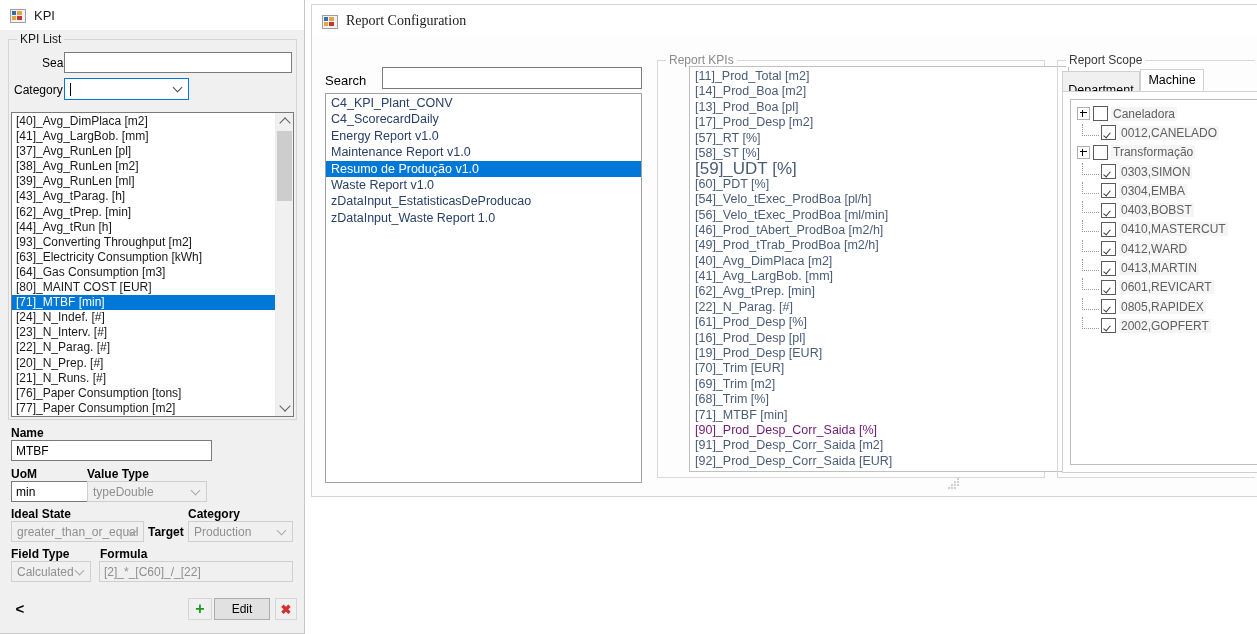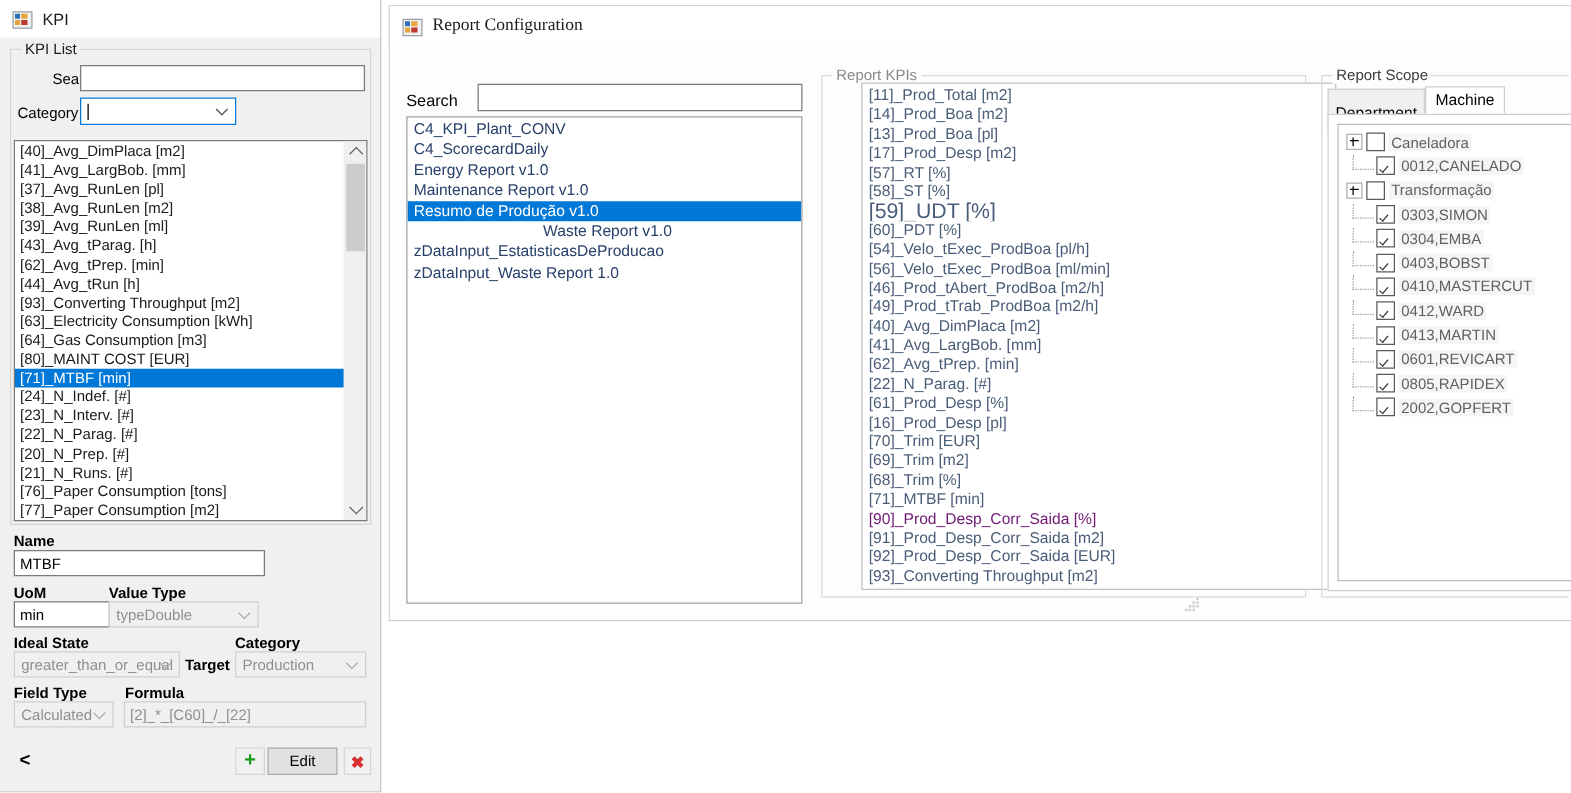--- a/index.html
+++ b/index.html
@@ -220,21 +220,21 @@
     <span></span>
   </div>
 
   <div class="listbox" style="left:13px;top:88px;width:317px;height:390px;border:1px solid #a0a0a0;">
     <div id="report-items" style="position:absolute;left:0;top:1px;right:0;">
         <div class="li" style="height: 16.4px; line-height: 16.4px; padding-left: 5px; font-size: 12.5px; color: rgb(40, 64, 106);">C4_KPI_Plant_CONV</div>
         <div class="li" style="height: 16.4px; line-height: 16.4px; padding-left: 5px; font-size: 12.5px; color: rgb(40, 64, 106);">C4_ScorecardDaily</div>
         <div class="li" style="height: 16.4px; line-height: 16.4px; padding-left: 5px; font-size: 12.5px; color: rgb(40, 64, 106);">Energy Report v1.0</div>
         <div class="li" style="height: 16.4px; line-height: 16.4px; padding-left: 5px; font-size: 12.5px; color: rgb(40, 64, 106);">Maintenance Report v1.0</div>
         <div class="li sel" style="height: 16.4px; line-height: 16.4px; padding-left: 5px; font-size: 12.5px;">Resumo de Produção v1.0</div>
-        <div class="li" style="height: 16.4px; line-height: 16.4px; padding-left: 5px; font-size: 12.5px; color: rgb(40, 64, 106); text-align: center;">Waste Report v1.0</div>
+        <div class="li" style="height: 16.4px; line-height: 16.4px; padding-left: 5px; font-size: 12.5px; color: rgb(40, 64, 106);">Waste Report v1.0</div>
         <div class="li" style="height: 16.4px; line-height: 16.4px; padding-left: 5px; font-size: 12.5px; color: rgb(40, 64, 106);">zDataInput_EstatisticasDeProducao</div>
         <div class="li" style="height: 16.4px; line-height: 16.4px; padding-left: 5px; font-size: 12.5px; color: rgb(40, 64, 106);">zDataInput_Waste Report 1.0</div>
       </div>
   </div>
 
   <div class="groupbox" style="left:345px;top:48px;width:388px;height:425px;">
     <div class="gb-border" style="border-color:#d9d9d9;"></div>
     <div class="gb-legend" style="background:#fdfdfd;">Report KPIs</div>
   </div>
   <div class="listbox plain" style="left:349px;top:61px;width:380px;height:406px;border-color:#c0c0c0;margin-left:28px;">
@@ -250,20 +250,21 @@
         <div class="li" style="height: 15.4px; line-height: 15.4px; padding-left: 5px; color: rgb(74, 93, 120); font-size: 12.5px;">[54]_Velo_tExec_ProdBoa [pl/h]</div>
         <div class="li" style="height: 15.4px; line-height: 15.4px; padding-left: 5px; color: rgb(74, 93, 120); font-size: 12.5px;">[56]_Velo_tExec_ProdBoa [ml/min]</div>
         <div class="li" style="height: 15.4px; line-height: 15.4px; padding-left: 5px; color: rgb(74, 93, 120); font-size: 12.5px;">[46]_Prod_tAbert_ProdBoa [m2/h]</div>
         <div class="li" style="height: 15.4px; line-height: 15.4px; padding-left: 5px; color: rgb(74, 93, 120); font-size: 12.5px;">[49]_Prod_tTrab_ProdBoa [m2/h]</div>
         <div class="li" style="height: 15.4px; line-height: 15.4px; padding-left: 5px; color: rgb(74, 93, 120); font-size: 12.5px;">[40]_Avg_DimPlaca [m2]</div>
         <div class="li" style="height: 15.4px; line-height: 15.4px; padding-left: 5px; color: rgb(74, 93, 120); font-size: 12.5px;">[41]_Avg_LargBob. [mm]</div>
         <div class="li" style="height: 15.4px; line-height: 15.4px; padding-left: 5px; color: rgb(74, 93, 120); font-size: 12.5px;">[62]_Avg_tPrep. [min]</div>
         <div class="li" style="height: 15.4px; line-height: 15.4px; padding-left: 5px; color: rgb(74, 93, 120); font-size: 12.5px;">[22]_N_Parag. [#]</div>
         <div class="li" style="height: 15.4px; line-height: 15.4px; padding-left: 5px; color: rgb(74, 93, 120); font-size: 12.5px;">[61]_Prod_Desp [%]</div>
         <div class="li" style="height: 15.4px; line-height: 15.4px; padding-left: 5px; color: rgb(74, 93, 120); font-size: 12.5px;">[16]_Prod_Desp [pl]</div>
+        <div class="li" style="height: 15.4px; line-height: 15.4px; padding-left: 5px; color: rgb(74, 93, 120); font-size: 12.5px;">[19]_Prod_Desp [EUR]</div>
         <div class="li" style="height: 15.4px; line-height: 15.4px; padding-left: 5px; color: rgb(74, 93, 120); font-size: 12.5px;">[70]_Trim [EUR]</div>
         <div class="li" style="height: 15.4px; line-height: 15.4px; padding-left: 5px; color: rgb(74, 93, 120); font-size: 12.5px;">[69]_Trim [m2]</div>
         <div class="li" style="height: 15.4px; line-height: 15.4px; padding-left: 5px; color: rgb(74, 93, 120); font-size: 12.5px;">[68]_Trim [%]</div>
         <div class="li" style="height: 15.4px; line-height: 15.4px; padding-left: 5px; color: rgb(74, 93, 120); font-size: 12.5px;">[71]_MTBF [min]</div>
         <div class="li" style="height: 15.4px; line-height: 15.4px; padding-left: 5px; color: #701a75; font-size: 12.5px;">[90]_Prod_Desp_Corr_Saida [%]</div>
         <div class="li" style="height: 15.4px; line-height: 15.4px; padding-left: 5px; color: rgb(74, 93, 120); font-size: 12.5px;">[91]_Prod_Desp_Corr_Saida [m2]</div>
         <div class="li" style="height: 15.4px; line-height: 15.4px; padding-left: 5px; color: rgb(74, 93, 120); font-size: 12.5px;">[92]_Prod_Desp_Corr_Saida [EUR]</div>
         <div class="li" style="height: 15.4px; line-height: 15.4px; padding-left: 5px; color: rgb(74, 93, 120); font-size: 12.5px;">[93]_Converting Throughput [m2]</div>
       </div>
   </div>

